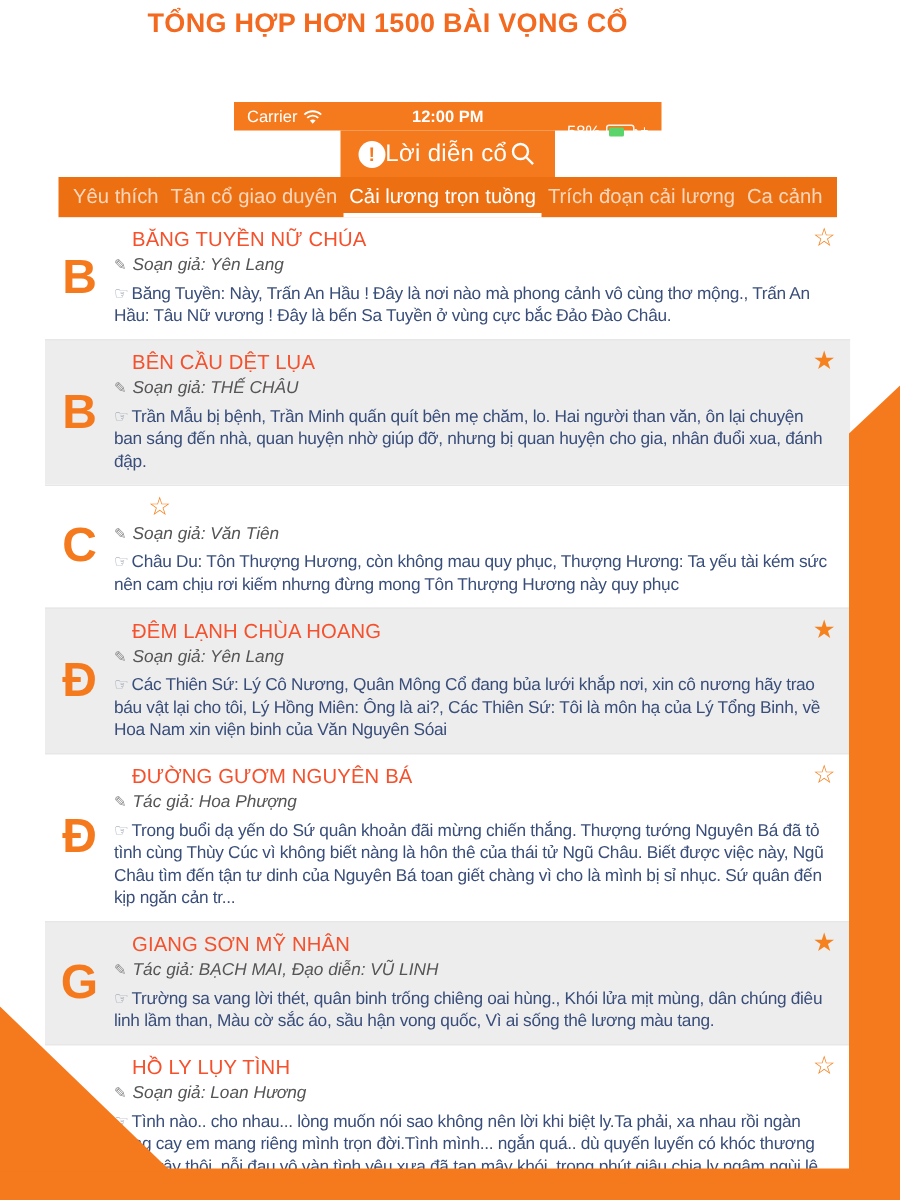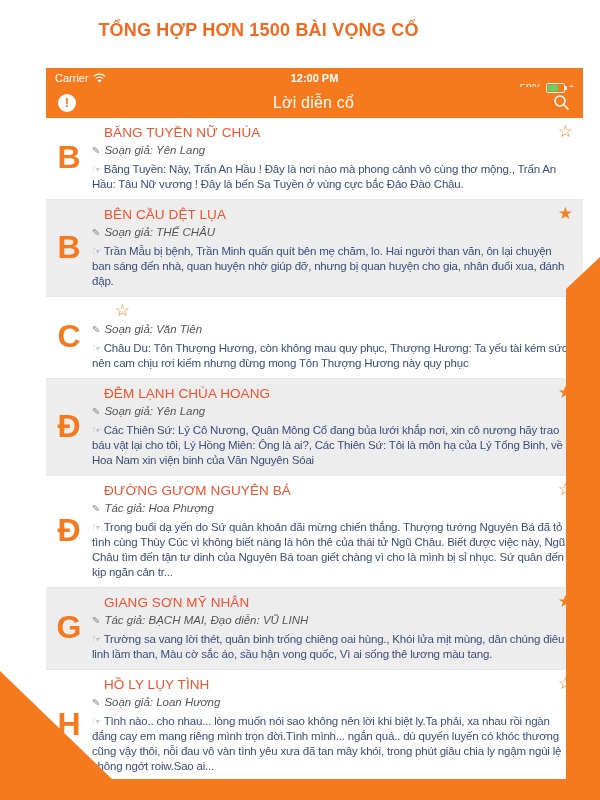--- a/index.html
+++ b/index.html
@@ -4,29 +4,29 @@
 <style>
   html,body{margin:0;padding:0;}
   body{
     width:600px;height:800px;position:relative;overflow:hidden;
     background:#ffffff;
     font-family:"Liberation Sans","DejaVu Sans",sans-serif;
   }
   
   .banner{
     position:absolute;top:0;left:0;width:517px;height:68px;
-    background:#ffffff;text-align:center;padding-top:18px;box-sizing:border-box;
+    background:#ffffff;text-align:center;padding-top:3px;box-sizing:border-box;
   }
   .banner div{
     color:#F2691F;font-size:18px;font-weight:bold;line-height:24px;letter-spacing:.2px;
   }
   
   .phone{
-    position:absolute;left:46px;top:68px;width:537px;height:732px;
-    background:#ffffff;display:flex;flex-direction:column;overflow:hidden;
+    position:absolute;left:30px;top:68px;width:537px;height:732px;
+    background:#ffffff;display:flex;flex-direction:column;overflow:hidden;align-items:center;
   }
   .statusbar{
     height:19px;background:#F5791D;color:#fff;
     display:flex;align-items:center;justify-content:space-between;
     font-size:11px;padding:0 9px;flex:none;
   }
   .sb-left,.sb-right{display:flex;align-items:center;gap:4px;width:110px;}
   .sb-right{justify-content:flex-end;margin-top:20px;}
   .sb-time{font-weight:bold;}
   .battery{width:17px;height:8px;border:1px solid rgba(255,255,255,.9);border-radius:2px;position:relative;}
@@ -109,20 +109,37 @@
     <div class="alert-circle">!</div>
     <div class="nav-title">Lời diễn cổ</div>
     <div class="search-btn">
       <svg width="17" height="17" viewBox="0 0 17 17">
         <circle cx="7" cy="7" r="5" stroke="#fff" stroke-width="1.6" fill="none"></circle>
         <line x1="11" y1="11" x2="15.4" y2="15.4" stroke="#fff" stroke-width="1.6"></line>
       </svg>
     </div>
   </div>
 
+  <div class="tabbar">
+      <div class="tab">
+    <span>Yêu thích</span>
+  </div>
+      <div class="tab">
+    <span>Tân cổ giao duyên</span>
+  </div>
+      <div class="tab active">
+    <span>Cải lương trọn tuồng</span>
+  </div>
+      <div class="tab">
+    <span>Trích đoạn cải lương</span>
+  </div>
+      <div class="tab">
+    <span>Ca cảnh</span>
+  </div>
+    </div>
 
   <div class="list">
       <div class="row">
     <div class="letter-col">B</div>
     <div class="row-main">
       <div class="title-line">
         <span class="song-title">BĂNG TUYỀN NỮ CHÚA</span>
         <span class="star">☆</span>
       </div>
       <div class="author">

